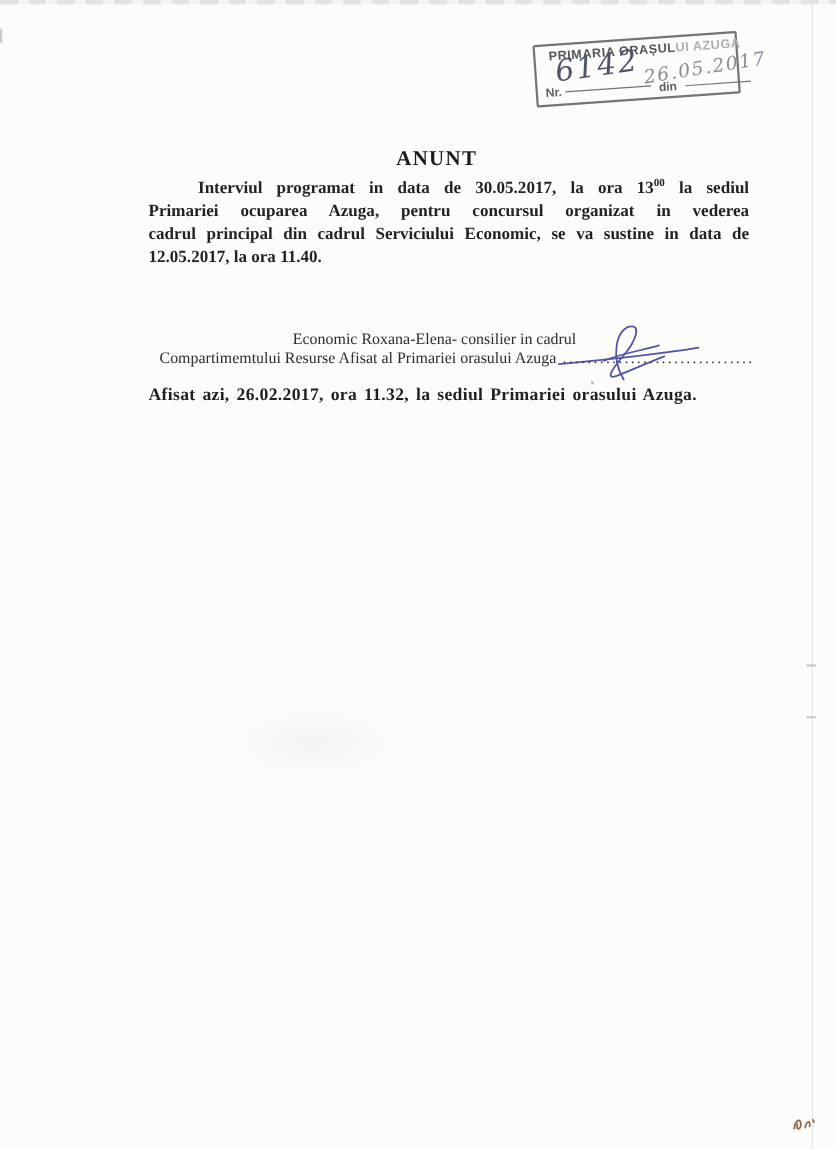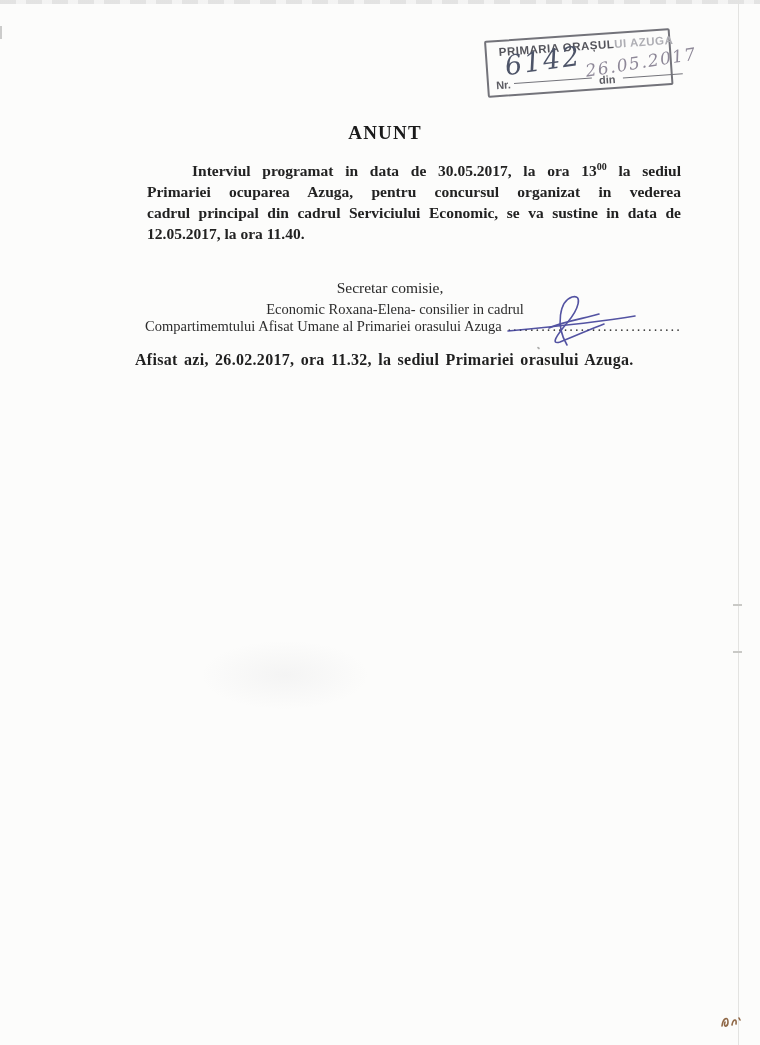--- a/index.html
+++ b/index.html
@@ -77,29 +77,29 @@
     font-style: italic; font-size: 17px;
     color: #8e8898;
     transform: rotate(-5deg);
     white-space: nowrap;
     letter-spacing: 1.5px;
   }
 
   
   .doc-title {
     position: absolute; left: 135px; top: 122px; width: 500px;
-    margin: 0; text-align: center;
+    margin: 12px; text-align: center;
     font-size: 19px; font-weight: bold; letter-spacing: 1.2px;
     color: #1a1a1a;
   }
   .para { position: absolute; left: 135px; top: 160px; width: 546px; }
   .pline {
     font-size: 15.5px; font-weight: bold; line-height: 21px;
     color: #222222;
-    text-align: justify; text-align-last: justify; margin-left: 12px;
+    text-align: justify; text-align-last: justify;
   }
   .pline.indent { text-indent: 45px; }
   .pline.last { text-align-last: left; }
   .pline sup { font-size: 10px; line-height: 0; font-weight: bold; }
 
   .sig-role {
     position: absolute; left: 135px; top: 279px; width: 510px;
     text-align: center; font-size: 15.5px; color: #2a2a2a;
   }
   .sig-name {
@@ -147,24 +147,23 @@
 
   <h1 class="doc-title">ANUNT</h1>
 
   <div class="para">
     <div class="pline indent"><span>Interviul programat in data de 30.05.2017, la ora 13</span><sup>00</sup><span> la sediul</span></div>
     <div class="pline">Primariei ocuparea Azuga, pentru concursul organizat in vederea</div>
     <div class="pline">cadrul principal din cadrul Serviciului Economic, se va sustine in data de</div>
     <div class="pline last">12.05.2017, la ora 11.40.</div>
   </div>
 
-  <div class="sig-role">Secretar comisie,</div>
   <div class="sig-name">Economic Roxana-Elena- consilier in cadrul</div>
   <div class="sig-dept">
-    <span>Compartimemtului Afisat Umane al Primariei orasului Azuga</span><span class="dots"> ...............................</span>
+    <span>Compartimemtului Resurse Afisat al Primariei orasului Azuga</span><span class="dots"> ...............................</span>
   </div>
   <svg class="signature-svg" width="135" height="58" viewBox="0 0 135 58">
     <g fill="none" stroke="#3c3c96" stroke-width="1.6" stroke-linecap="round" opacity="0.88">
       <path d="M3 40 C 35 37, 95 31, 130 25"></path>
       <path d="M62 54 C 50 34, 55 10, 67 6 C 78 3, 74 18, 62 32 C 52 44, 45 54, 55 51 C 68 46, 88 37, 99 33"></path>
       <path d="M44 37 C 60 30, 82 27, 94 23"></path>
     </g>
   </svg>
 
   <div class="footer-line">Afisat azi, 26.02.2017, ora 11.32, la sediul Primariei orasului Azuga.</div>

